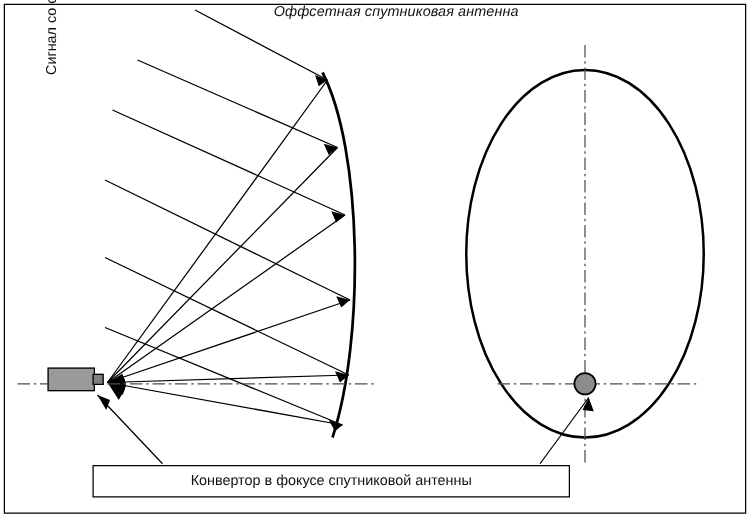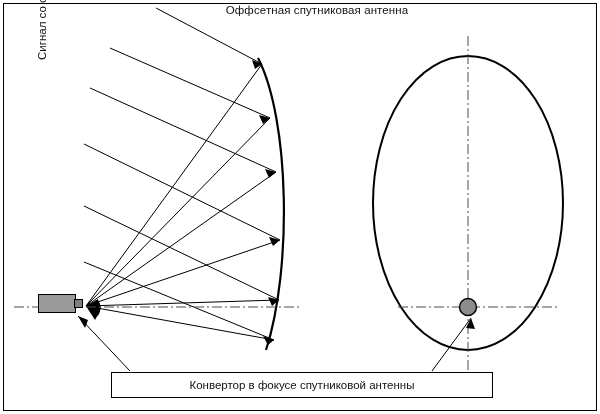--- a/index.html
+++ b/index.html
@@ -38,20 +38,21 @@
     top: 4px;
     width: 600px;
     text-align: center;
     font-size: 11.5px;
     color: #111111;
     letter-spacing: 0.1px;
   }
   .title-text .inner {
     display: inline-block;
     margin-left: 34px;
+    font-style: italic;
   }
   .vlabel {
     position: absolute;
     left: 36px;
     top: 60px;
     width: 200px;
     transform: rotate(-90deg);
     transform-origin: 0 0;
     font-size: 11.5px;
     color: #111111;
@@ -62,21 +63,20 @@
     left: 74px;
     top: 372px;
     width: 382px;
     height: 26px;
     border: 1px solid #000000;
     background: #ffffff;
     box-sizing: border-box;
     display: flex;
     align-items: center;
     justify-content: center;
-    margin-left: 37px;
   }
   .caption-box span {
     font-size: 11.5px;
     color: #111111;
   }
   .lnb-body {
     position: absolute;
     left: 38px;
     top: 294px;
     width: 38px;

